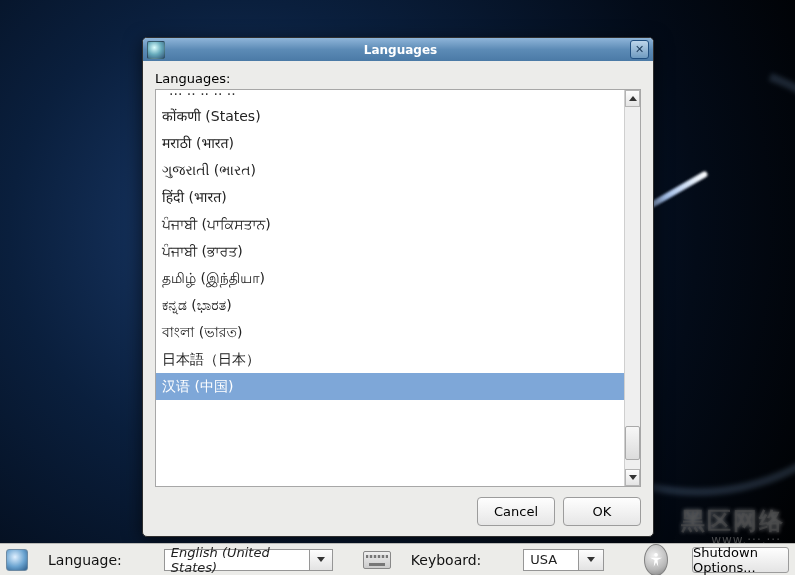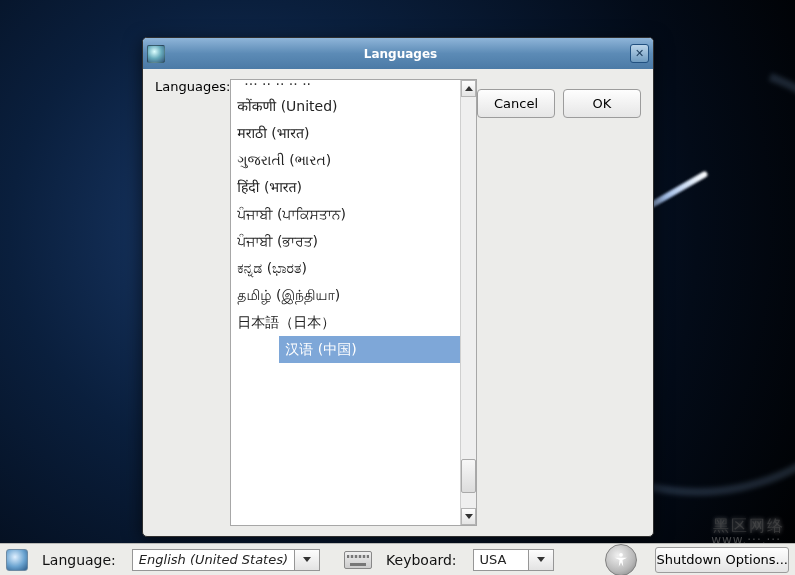--- a/index.html
+++ b/index.html
@@ -54,21 +54,21 @@
     width: 510px;
     height: 498px;
     background: #ececea;
     border: 1px solid #2f2f2f;
     border-radius: 5px;
     box-shadow: 0 4px 18px rgba(0,0,0,0.6);
     display: flex;
     flex-direction: column;
   }
   .titlebar {
-    height: 31px;
+    height: 23px;
     background: linear-gradient(180deg, #8fb5d9 0%, #5c8bb6 50%, #4b7aa6 100%);
     border-top-left-radius: 4px;
     border-top-right-radius: 4px;
     display: flex;
     align-items: center;
     color: #fff;
     font-size: 12px;
     font-weight: bold;
     padding: 0 4px;
     gap: 32px;
@@ -97,21 +97,21 @@
     justify-content: center;
     font-size: 11px;
     color: #1a3a5a;
     cursor: pointer;
     font-weight: bold;
   }
   .dialog-body {
     flex: 1;
     padding: 10px 12px 10px 12px;
     display: flex;
-    flex-direction: row;
+    flex-direction: column;
     border-radius: 23px;
   }
   .list-label {
     font-size: 13px;
     margin-bottom: 3px;
     color: #000;
   }
   .list-wrap {
     flex: 1;
     display: flex;
@@ -132,21 +132,20 @@
   }
   .list-item.partial {
     height: 13px;
     line-height: 8px;
     overflow: hidden;
     color: #333;
   }
   .list-item.selected {
     background: #7ea7d8;
     color: #fff;
-    margin-left: 48px;
   }
   .scrollbar {
     width: 15px;
     background: #efefef;
     border-left: 1px solid #cfcfcf;
     display: flex;
     flex-direction: column;
   }
   .scroll-btn {
     height: 15px;
@@ -199,38 +198,39 @@
     left: 0;
     bottom: 0;
     width: 795px;
     height: 32px;
     background: #ecece9;
     border-top: 1px solid #b9b9b6;
     display: flex;
     align-items: center;
     padding: 0 6px;
     box-sizing: border-box;
-    gap: 14px;
+    gap: 20px;
   }
   .panel-icon {
     width: 20px;
     height: 20px;
     background: radial-gradient(circle at 40% 35%, #e0f0ff 0%, #6aa3d0 55%, #2d5d8a 100%);
     border: 1px solid #6d8aa3;
     border-radius: 3px;
     flex-shrink: 0;
   }
   .panel-label {
     font-size: 14px;
     color: #111;
     margin-right: 2px;
   }
   .combo {
     display: flex;
     height: 22px;
+    margin-left: 20px;
   }
   .combo-field {
     min-width: 130px;
     background: #fff;
     border: 1px solid #969696;
     border-right: none;
     padding: 0 6px;
     display: flex;
     align-items: center;
     font-style: italic;
@@ -294,22 +294,22 @@
     padding: 0 0;
     display: flex;
     align-items: center;
     font-size: 13px;
     cursor: pointer;
   }
   .watermark {
     position:absolute;
     right:10px; bottom:38px;
     color: rgba(80,80,80,0.55);
-    font-size: 16px;
-    font-weight: normal;
+    font-size: 24px;
+    font-weight: bold;
     letter-spacing: 2px;
     pointer-events:none;
     text-shadow: 0 0 4px rgba(255,255,255,0.4);
   }
   .watermark-sub {
     position:absolute;
     right:14px; bottom:28px;
     color: rgba(120,120,120,0.6);
     font-size:12px;
     letter-spacing:1px;
@@ -329,28 +329,29 @@
       <div class="title-text">Languages</div>
       <div class="title-close">
         <span>✕</span>
       </div>
     </div>
     <div class="dialog-body">
       <div class="list-label">Languages:</div>
       <div class="list-wrap">
         <div class="list" id="lang-list">
             <div class="list-item partial">ˇ··· ·· ·· ·· ··</div>
-            <div class="list-item">कोंकणी (United)</div>
+            <div class="list-item">कोंकणी (States)</div>
             <div class="list-item">मराठी (भारत)</div>
             <div class="list-item">ગુજરાતી (ભારત)</div>
             <div class="list-item">हिंदी (भारत)</div>
             <div class="list-item">ਪੰਜਾਬੀ (ਪਾਕਿਸਤਾਨ)</div>
             <div class="list-item">ਪੰਜਾਬੀ (ਭਾਰਤ)</div>
+            <div class="list-item">தமிழ் (இந்தியா)</div>
             <div class="list-item">ಕನ್ನಡ (ಭಾರತ)</div>
-            <div class="list-item">தமிழ் (இந்தியா)</div>
+            <div class="list-item">বাংলা (ভারত)</div>
             <div class="list-item">日本語（日本）</div>
             <div class="list-item selected">汉语 (中国)</div>
           </div>
         <div class="scrollbar">
           <div class="scroll-btn">
             <span style="border-left:4px solid transparent;border-right:4px solid transparent;border-bottom:5px solid #333;display:inline-block"></span>
           </div>
           <div class="scroll-track">
             <div class="scroll-thumb"></div>
           </div>

